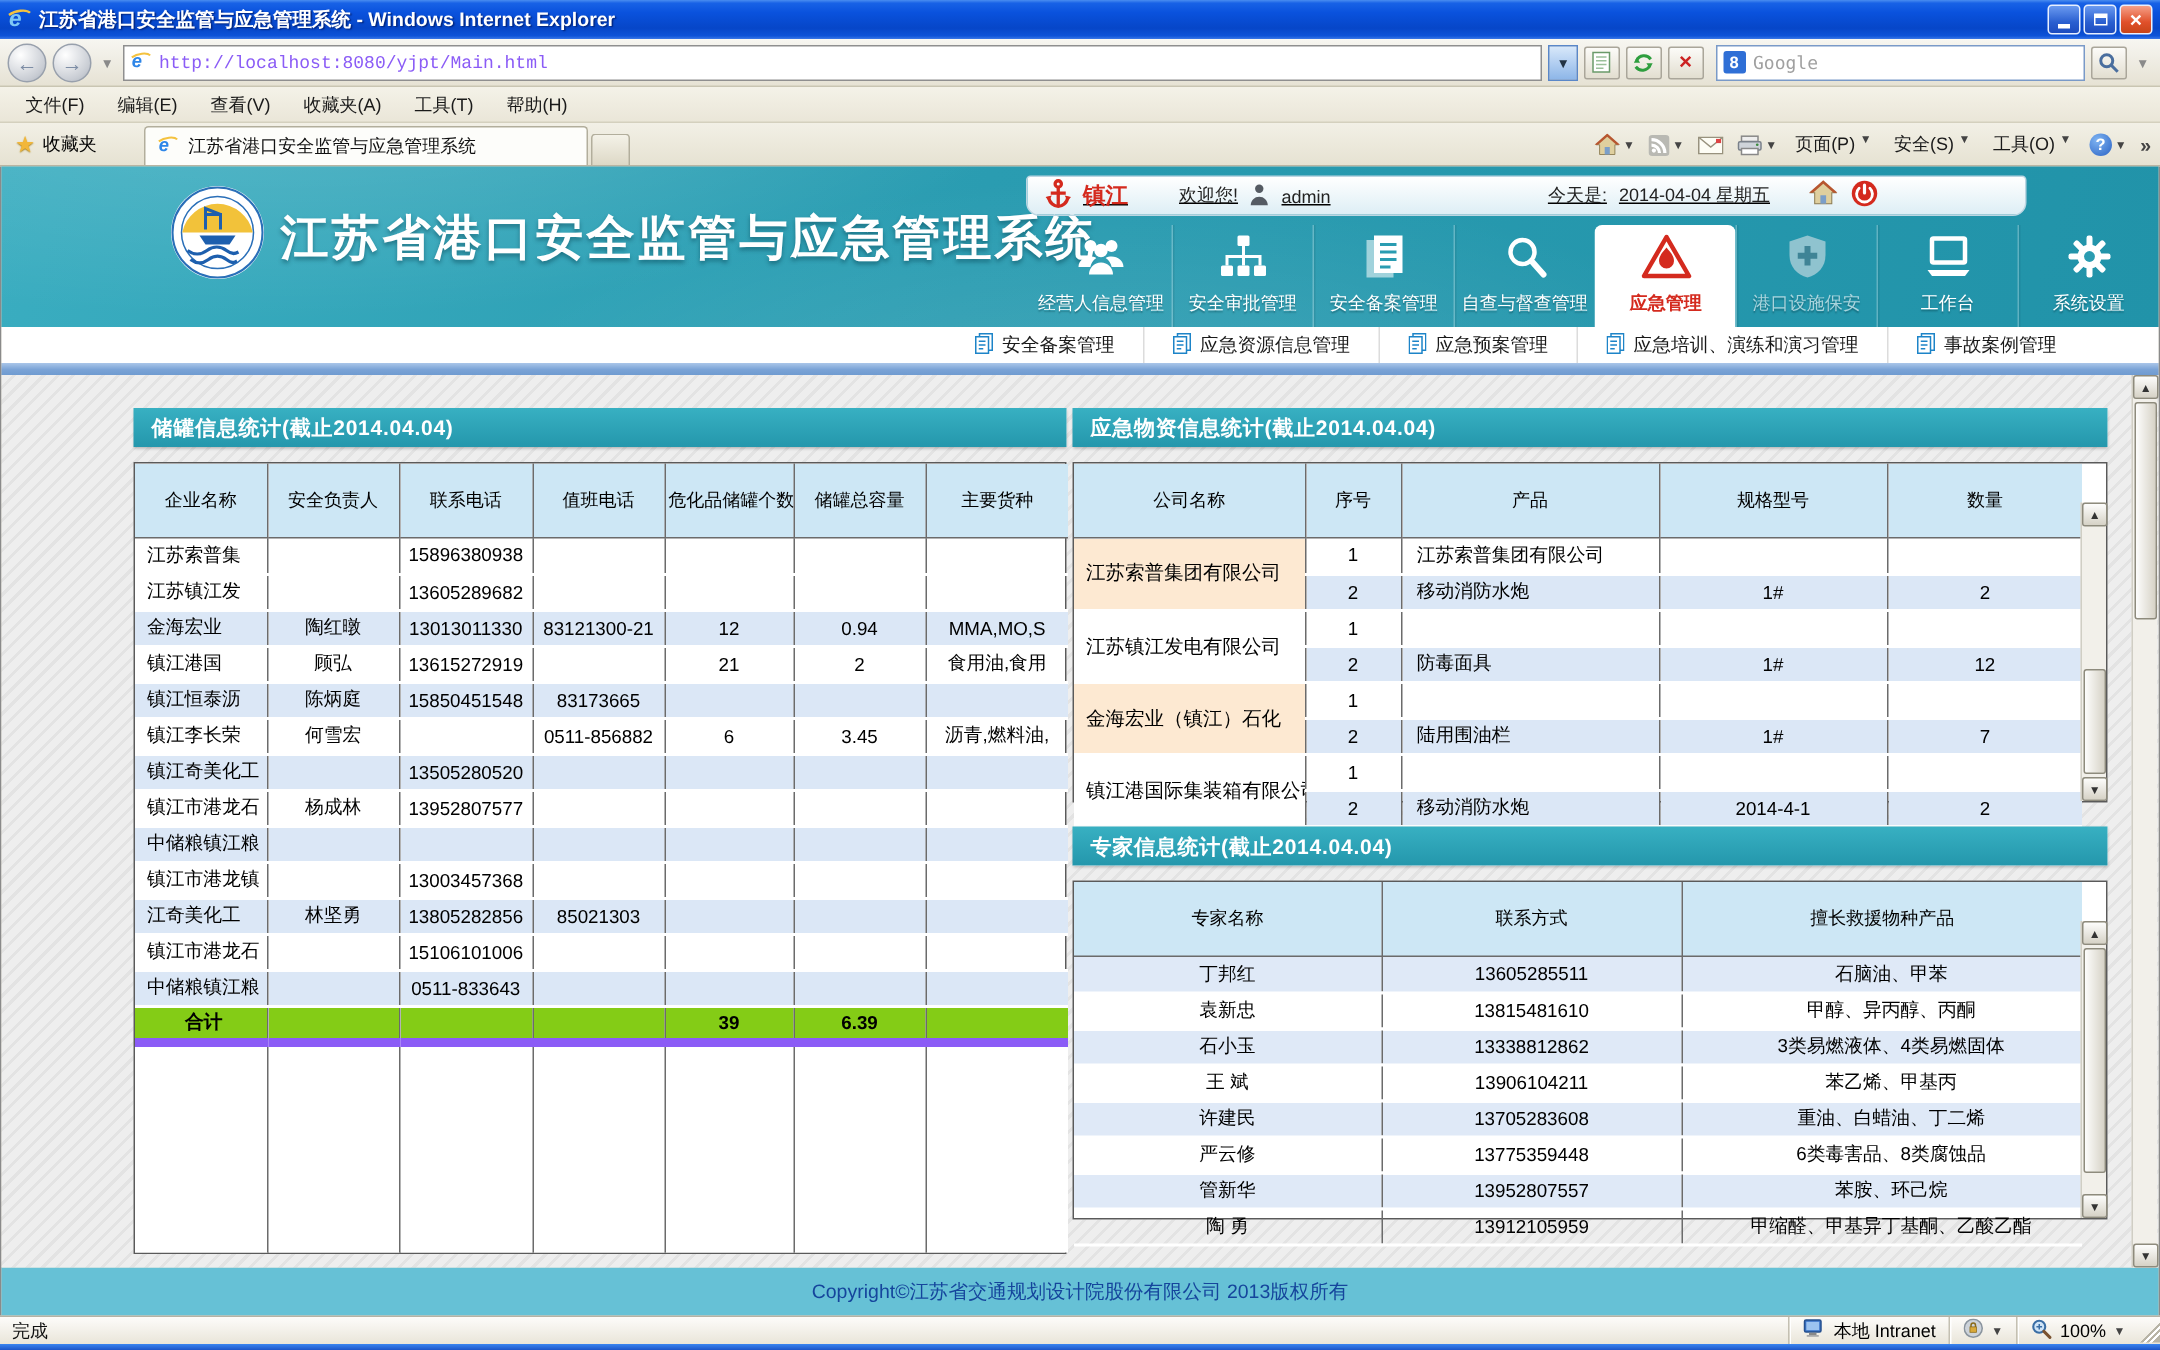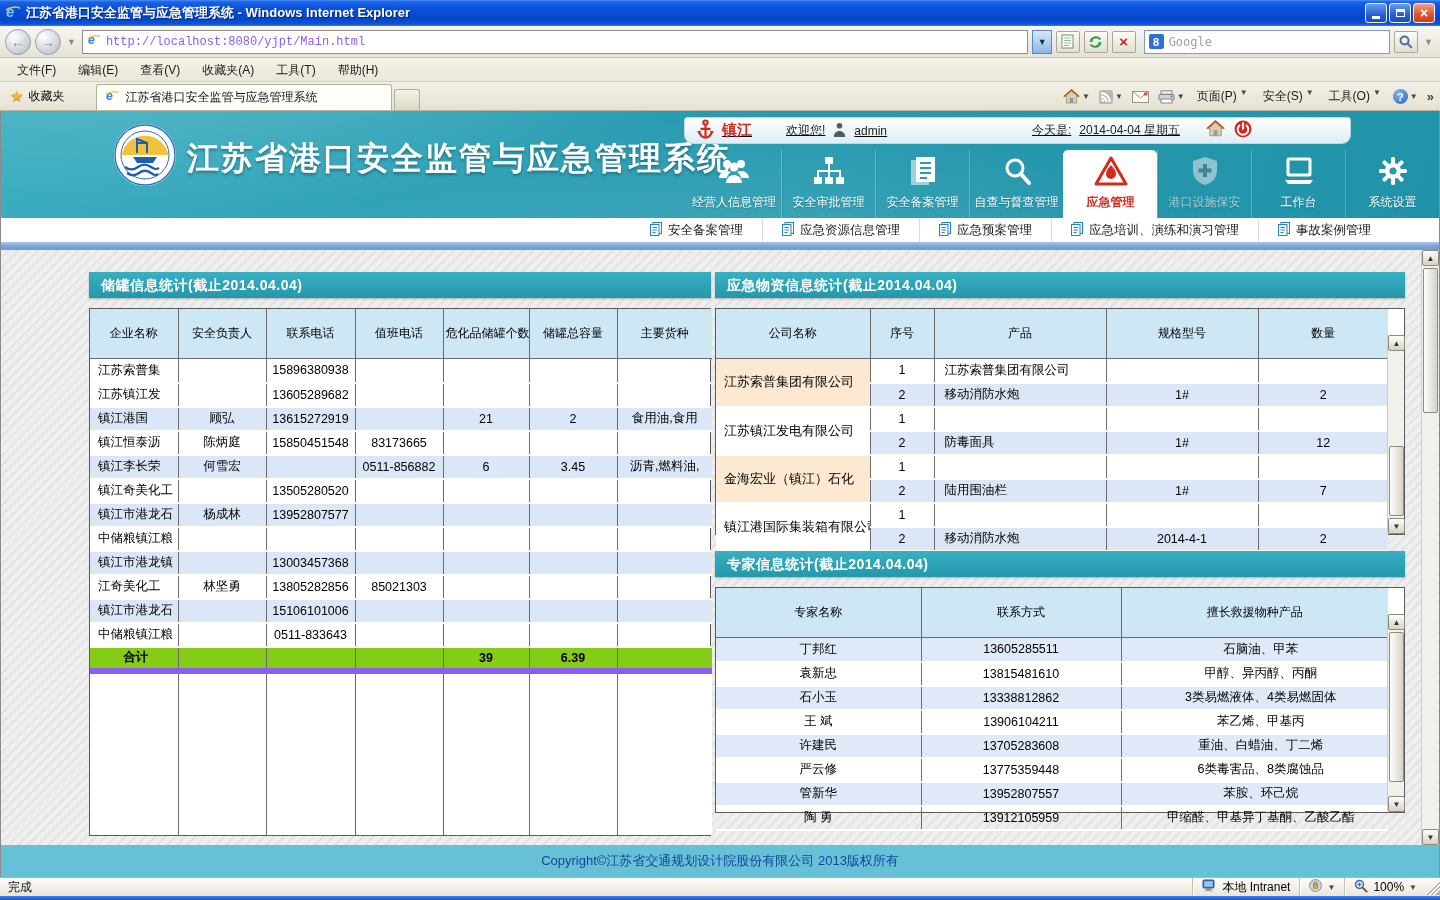--- a/index.html
+++ b/index.html
@@ -520,20 +520,29 @@
                 <tr>
                   <td class="c0">江苏镇江发</td>
                   <td class="c1"></td>
                   <td class="c2">13605289682</td>
                   <td class="c3"></td>
                   <td class="c4"></td>
                   <td class="c5"></td>
                   <td class="c6"></td>
                 </tr>
                 <tr>
+                  <td class="c0">金海宏业</td>
+                  <td class="c1">陶红暾</td>
+                  <td class="c2">13013011330</td>
+                  <td class="c3">83121300-21</td>
+                  <td class="c4">12</td>
+                  <td class="c5">0.94</td>
+                  <td class="c6">MMA,MO,S</td>
+                </tr>
+                <tr>
                   <td class="c0">镇江港国</td>
                   <td class="c1">顾弘</td>
                   <td class="c2">13615272919</td>
                   <td class="c3"></td>
                   <td class="c4">21</td>
                   <td class="c5">2</td>
                   <td class="c6">食用油,食用</td>
                 </tr>
                 <tr>
                   <td class="c0">镇江恒泰沥</td>

